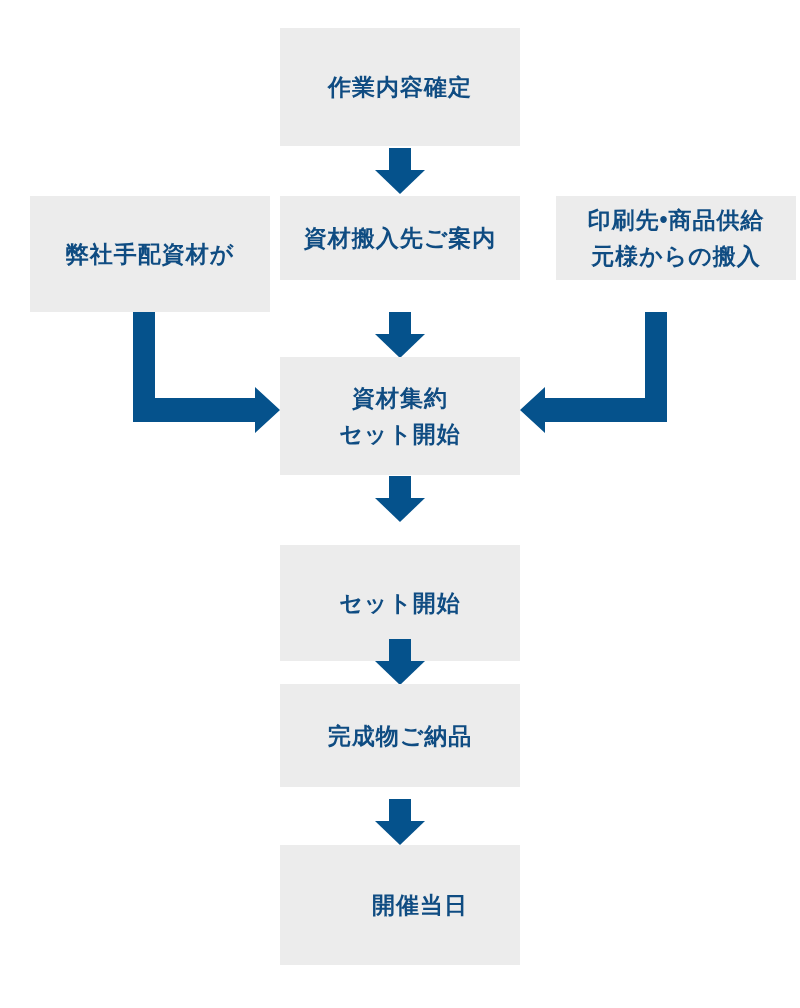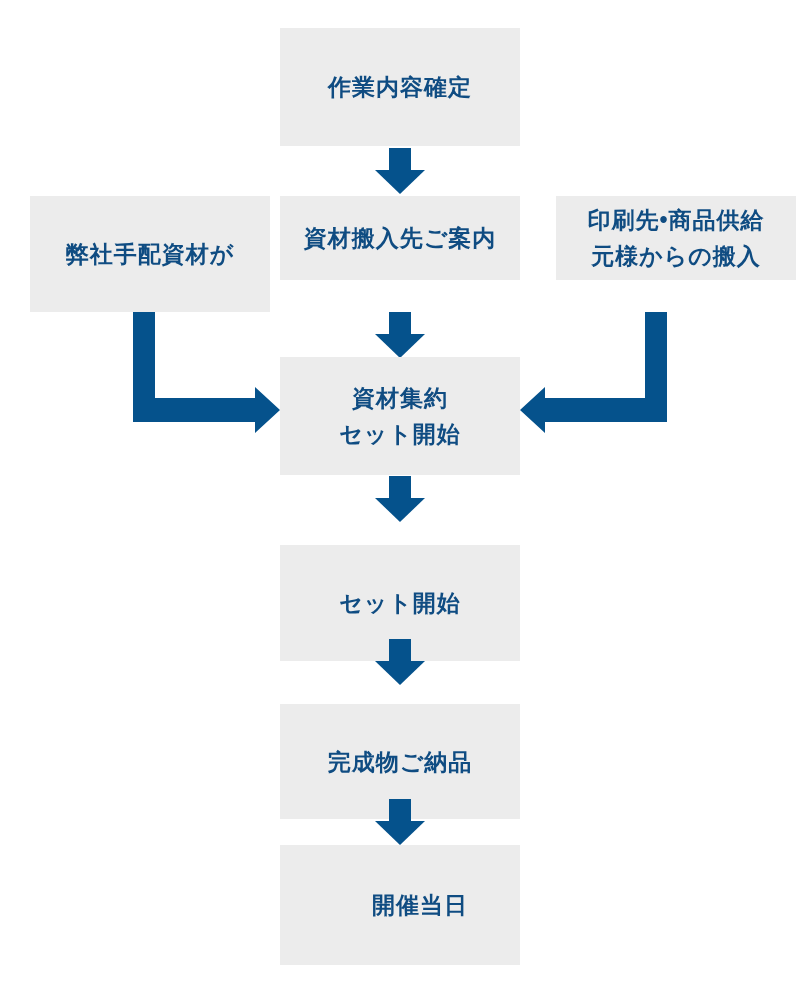--- a/index.html
+++ b/index.html
@@ -111,21 +111,21 @@
 
   <div class="box" style="left:280px; top:545px; height:116px;">
     <span>セット開始</span>
   </div>
 
   <div class="arrow-down" style="left:375px; top:639px;">
     <span class="stem"></span>
     <span class="head"></span>
   </div>
 
-  <div class="box" style="left:280px; top:704px; height:115px;">
+  <div class="box" style="left:280px; top:684px; height:103px;">
     <span>完成物ご納品</span>
   </div>
 
   <div class="arrow-down" style="left:375px; top:799px;">
     <span class="stem"></span>
     <span class="head"></span>
   </div>
 
   <div class="box" style="left:280px; top:845px; height:120px;padding-left:40px;">
     <span>開催当日</span>

